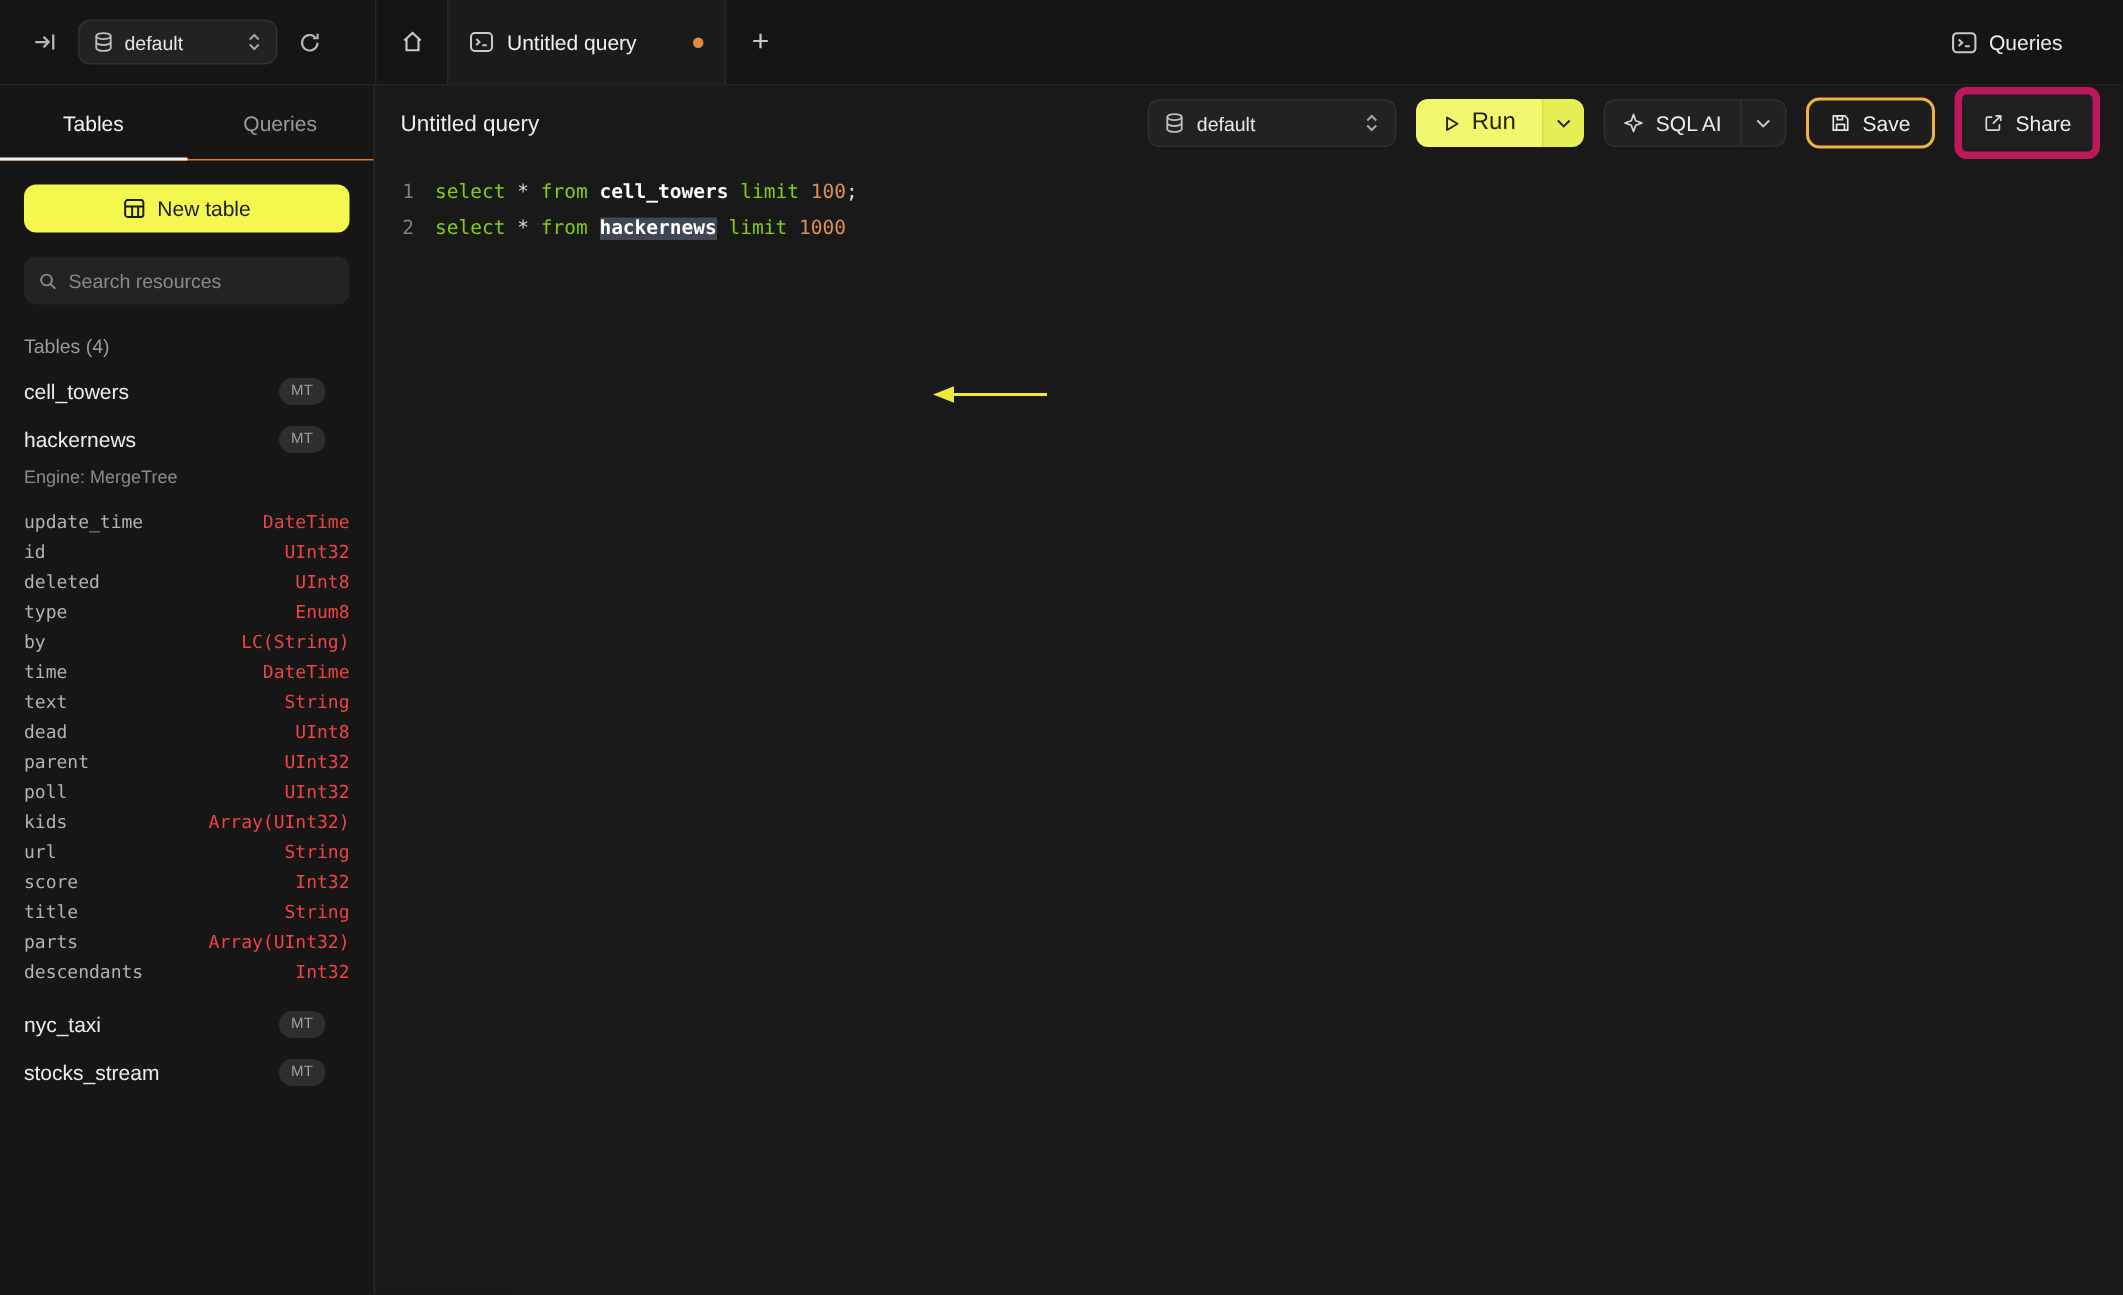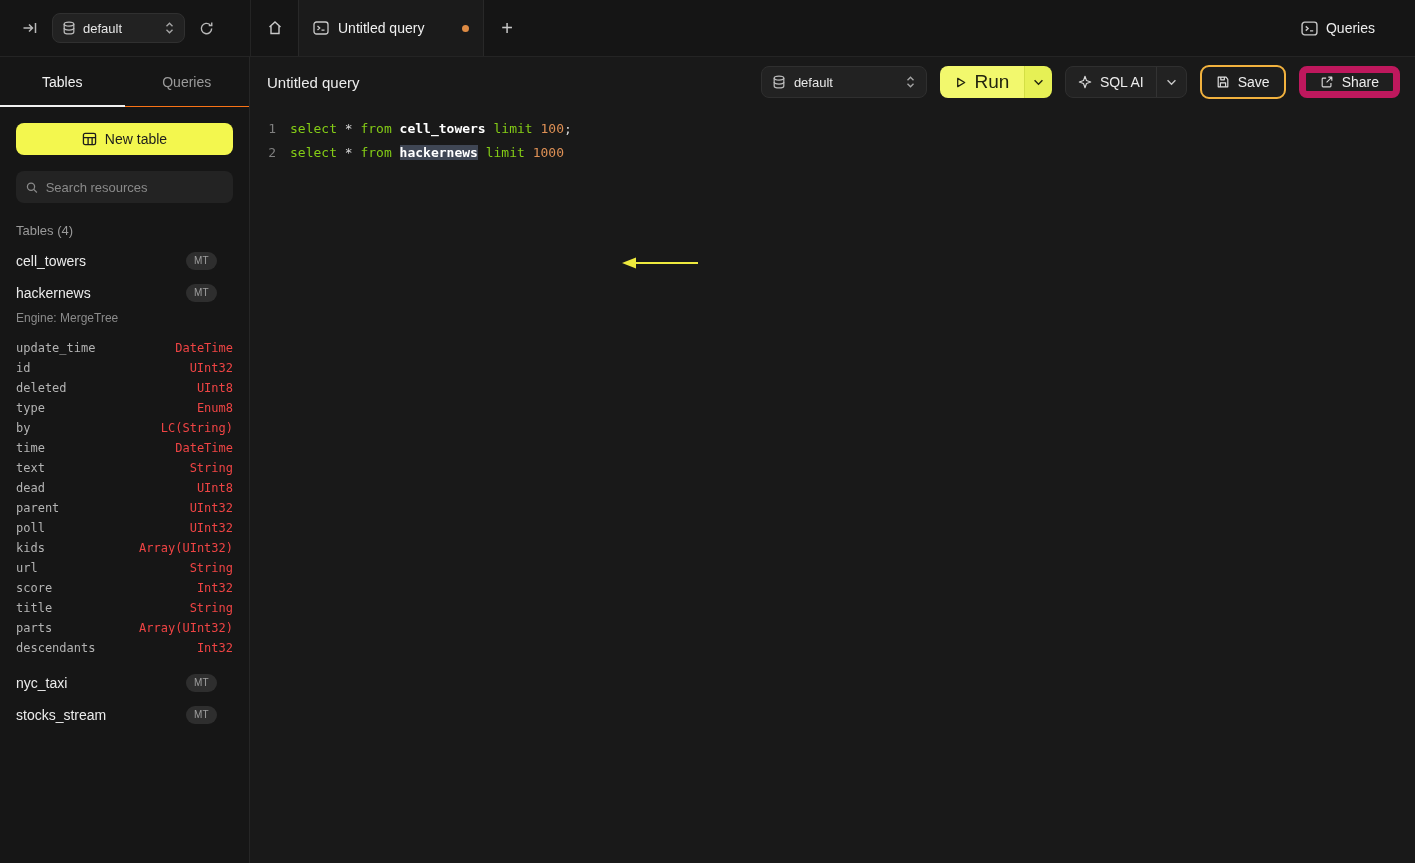--- a/index.html
+++ b/index.html
@@ -97,39 +97,39 @@
   .header-controls { margin-left:auto; display:flex; align-items:center; gap:13px; }
   .select-ctl {
     width:166px; height:32px; background:#222222; border:1px solid #2f2f2f; border-radius:8px;
     display:flex; align-items:center; gap:8px; padding:0 10px; font-size:13px; color:#e8e8e8;
     cursor:pointer;
   }
   .select-ctl .lbl { flex:1; }
   .run-btn { height:32px; border-radius:8px; overflow:hidden; display:flex; cursor:pointer; }
   .run-main {
     width:84px; background:#f2f86d; display:flex; align-items:center; justify-content:center;
-    gap:7px; color:#23250f; font-size:19px; font-weight:500;
+    gap:7px; color:#23250f; font-size:16px; font-weight:500;
   }
   .run-caret {
     width:28px; background:#e6f055; border-left:1px solid #d3df45;
     display:flex; align-items:center; justify-content:center; color:#23250f;
   }
   .sqlai-btn {
     height:32px; background:#222222; border:1px solid #2f2f2f; border-radius:8px;
     display:flex; align-items:stretch; cursor:pointer;
   }
   .sqlai-main { display:flex; align-items:center; gap:8px; padding:0 12px; font-size:14px; color:#ececec; }
   .sqlai-caret { width:30px; display:flex; align-items:center; justify-content:center; border-left:1px solid #333333; color:#c9c9c9; }
   .save-btn {
     height:34px; background:#1d1d1d; border:2px solid #f2b23e; border-radius:9px;
     display:flex; align-items:center; gap:8px; padding:0 14px;
     font-size:14px; color:#ececec; cursor:pointer; font-family:inherit;
   }
   .share-btn {
-    height:32px; background:#1f1f1f; border:7px solid #be185d; border-radius:8px;
+    height:48px; background:#1f1f1f; border:5px solid #be185d; border-radius:8px;
     display:flex; align-items:center; gap:8px; padding:0 14px;
     font-size:14px; color:#ececec; cursor:pointer; font-family:inherit;
   }
 
   
   .editor {
     flex:1; position:relative; padding-top:9px;
     font-family:"DejaVu Sans Mono", monospace; font-size:13px;
   }
   .code-line { display:flex; height:24px; align-items:center; }

